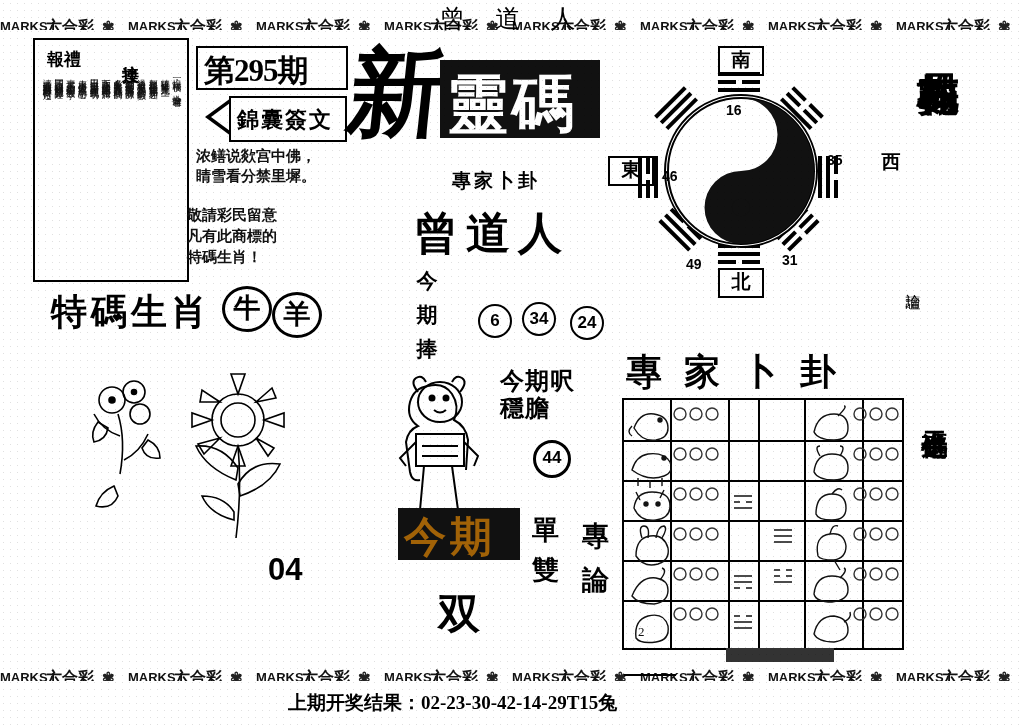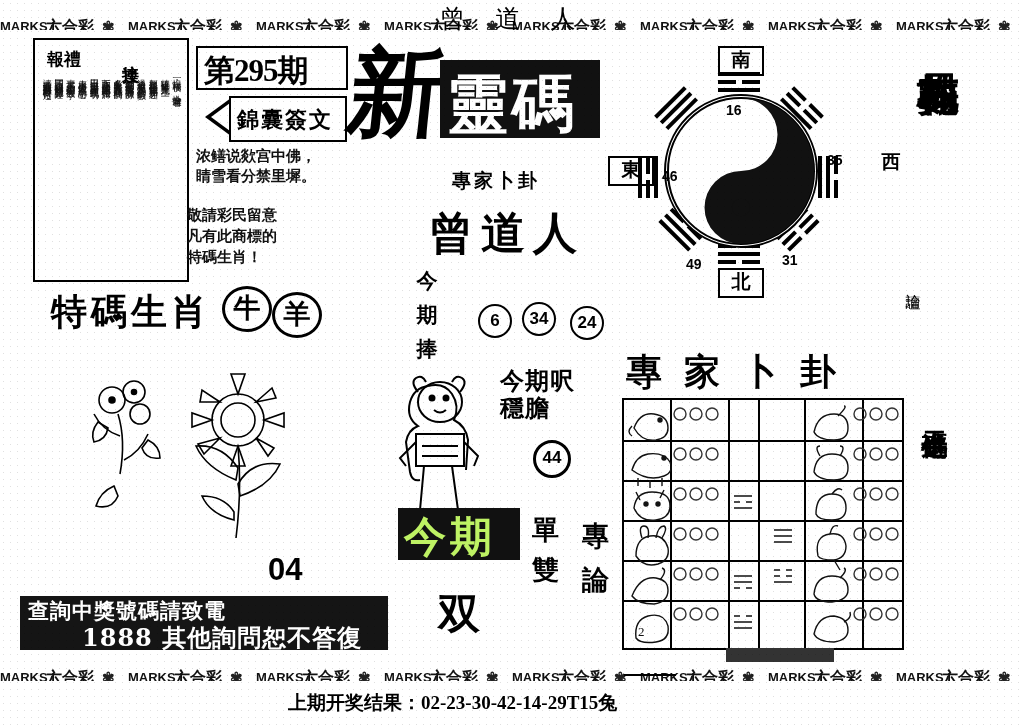--- a/index.html
+++ b/index.html
@@ -45,40 +45,40 @@
   #brush{position:absolute;left:348px;top:18px;width:250px;height:130px;}
   #brush .ch{position:absolute;font-weight:bold;color:#000;font-family:"DejaVu Serif",serif;}
   #brush .c1{left:0px;top:12px;font-size:96px;transform:skewX(-6deg);}
   #ink{position:absolute;left:440px;top:60px;width:160px;height:78px;background:#111;}
   #ink .t{position:absolute;top:2px;left:6px;font-size:62px;font-weight:bold;color:#fff;letter-spacing:4px;
           font-family:"DejaVu Serif",serif;}
   #daoren-top{position:absolute;left:440px;top:2px;width:180px;height:34px;font-size:25px;font-weight:normal;letter-spacing:12px;}
 
   
   #expert{position:absolute;left:452px;top:168px;font-size:19px;font-weight:bold;letter-spacing:3px;}
-  #zengdaoren{position:absolute;left:429px;top:204px;font-size:44px;font-weight:bold;letter-spacing:8px;
+  #zengdaoren{position:absolute;left:414px;top:204px;font-size:44px;font-weight:bold;letter-spacing:8px;
               font-family:Liberation Mono, monospace;}
 
   
   #thisperiod{position:absolute;left:414px;top:264px;width:26px;font-size:21px;font-weight:bold;line-height:34px;text-align:center;}
   .numcircle{position:absolute;width:30px;height:30px;border:2px solid #000;border-radius:50%;
              font-size:17px;font-weight:bold;text-align:center;line-height:30px;font-family:"Liberation Sans",sans-serif;}
   #n1{left:478px;top:304px;}
   #n2{left:522px;top:302px;}
   #n3{left:570px;top:306px;}
 
   
   #steady{position:absolute;left:500px;top:368px;width:92px;height:56px;font-size:24px;font-weight:bold;line-height:27px;
           letter-spacing:1px;}
   #c44{position:absolute;left:533px;top:440px;width:32px;height:32px;border:3px solid #000;border-radius:50%;
        text-align:center;line-height:30px;font-size:17px;font-weight:bold;font-family:"Liberation Sans",sans-serif;}
 
   
   #jinqi{position:absolute;left:398px;top:508px;width:122px;height:52px;background:#111;}
-  #jinqi span{position:absolute;left:6px;top:1px;font-size:42px;font-weight:bold;color:#bef264;letter-spacing:4px;
+  #jinqi span{position:absolute;left:6px;top:1px;font-size:42px;font-weight:bold;color:#a16207;letter-spacing:4px;
               font-family:"DejaVu Serif",serif;text-align:center;}
   #dan{position:absolute;left:532px;top:512px;font-size:27px;font-weight:bold;}
   #shuang{position:absolute;left:532px;top:552px;font-size:27px;font-weight:bold;}
   #zhuan{position:absolute;left:582px;top:518px;font-size:27px;font-weight:bold;}
   #lun{position:absolute;left:582px;top:562px;font-size:27px;font-weight:bold;}
   #bigshuang{position:absolute;left:438px;top:586px;font-size:42px;font-weight:bold;}
 
   
   #temacode{position:absolute;left:51px;top:288px;font-size:36px;font-weight:bold;letter-spacing:4px;
             font-family:"DejaVu Serif",serif;}
@@ -250,24 +250,20 @@
         <path d="M142 68 l-16 16 l-6 -10z"></path>
           <path d="M142 32 l-18 -12 l-2 12z"></path>
       </g>
       <path d="M160 76 q4 44 -2 92"></path>
       <path d="M158 110 q-30 -12 -40 -34 q26 -2 42 22z"></path>
       <path d="M162 126 q30 -10 40 -32 q-28 -4 -42 20z"></path>
       <path d="M156 150 q-24 -6 -32 -24 q22 0 32 16z"></path>
     </g>
   </svg>
 
-  <div id="banner">
-    <div class="l1">查詢中獎號碼請致電</div>
-    <div class="l2">1888  其他詢問恕不答復</div>
-  </div>
 
   <div id="bagua">
     <div class="dirbox" id="d-n">南</div>
     <div class="dirbox" id="d-s">北</div>
     <div class="dirbox" id="d-e">東</div>
     <div class="dirbox" id="d-w">西</div>
 
     <svg class="abs" style="left:0;top:0;" width="250" height="262">
       <g stroke="#000" stroke-width="4" fill="none">
 

